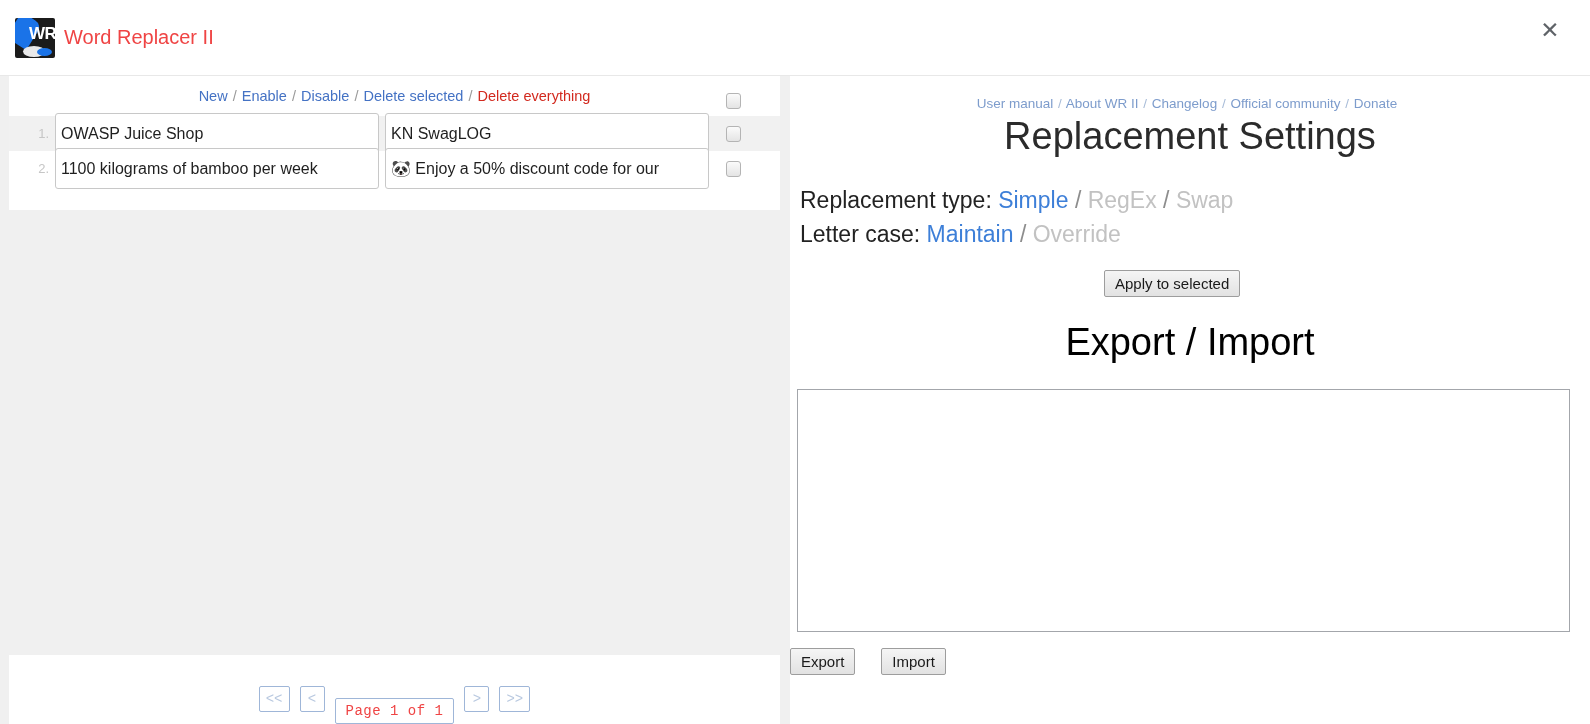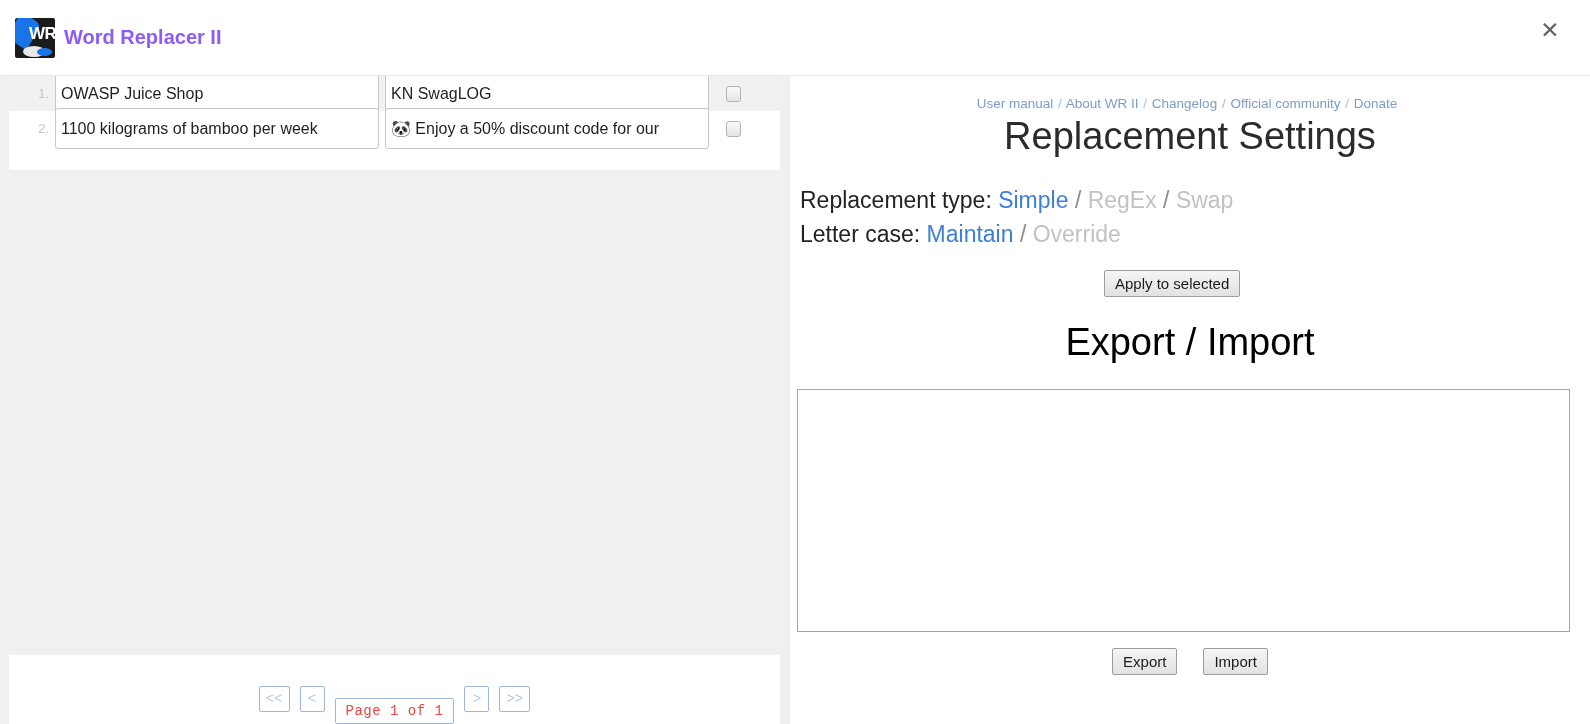--- a/index.html
+++ b/index.html
@@ -61,22 +61,22 @@
     position: absolute;
     left: 22px; bottom: 2px;
     width: 15px; height: 8px;
     background: #1a73e8;
     border-radius: 50%;
   }
   #app-title {
     position: absolute;
     left: 64px; top: 26px;
     font-size: 20px;
-    color: #8b5cf6;
-    font-weight: 700;
+    color: #ef4444;
+    font-weight: 400;
     white-space: nowrap;
   }
   #close-button {
     position: absolute;
     right: 22px; top: 12px;
     width: 36px; height: 36px;
     display: flex;
     align-items: center;
     justify-content: center;
     cursor: pointer;
@@ -304,21 +304,20 @@
     outline: none;
     font-family: "Liberation Sans", sans-serif;
     font-size: 14px;
     padding: 4px;
   }
 
   #io-buttons {
     position: absolute;
     left: 0; right: 0; top: 572px;
     display: flex;
-    justify-content: center;
     gap: 26px;
   }
 </style>
 </head>
 <body>
 
 <div id="titlebar">
   <div id="app-logo">
     <div class="brush"></div>
     <div class="wr">WR</div>
@@ -329,20 +328,34 @@
   <div id="close-button">✕</div>
 </div>
 
 <div id="left-edge-strip"></div>
 <div id="pane-gutter"></div>
 
 <div id="left-pane">
 
   <div id="list-card">
 
+    <div id="list-toolbar">
+      <div id="list-actions">
+        <a>New</a>
+        <span class="sep">/</span>
+        <a>Enable</a>
+        <span class="sep">/</span>
+        <a>Disable</a>
+        <span class="sep">/</span>
+        <a>Delete selected</a>
+        <span class="sep">/</span>
+        <a class="danger">Delete everything</a>
+      </div>
+      <span class="cbox" id="toolbar-checkbox"></span>
+    </div>
 
     <div class="rep-row alt">
       <div class="rep-index">1.</div>
       <input class="rep-input from" value="OWASP Juice Shop" style="">
       <input class="rep-input to" value="KN SwagLOG" style="">
       <span class="cbox"></span>
     </div>
 
     <div class="rep-row">
       <div class="rep-index">2.</div>

